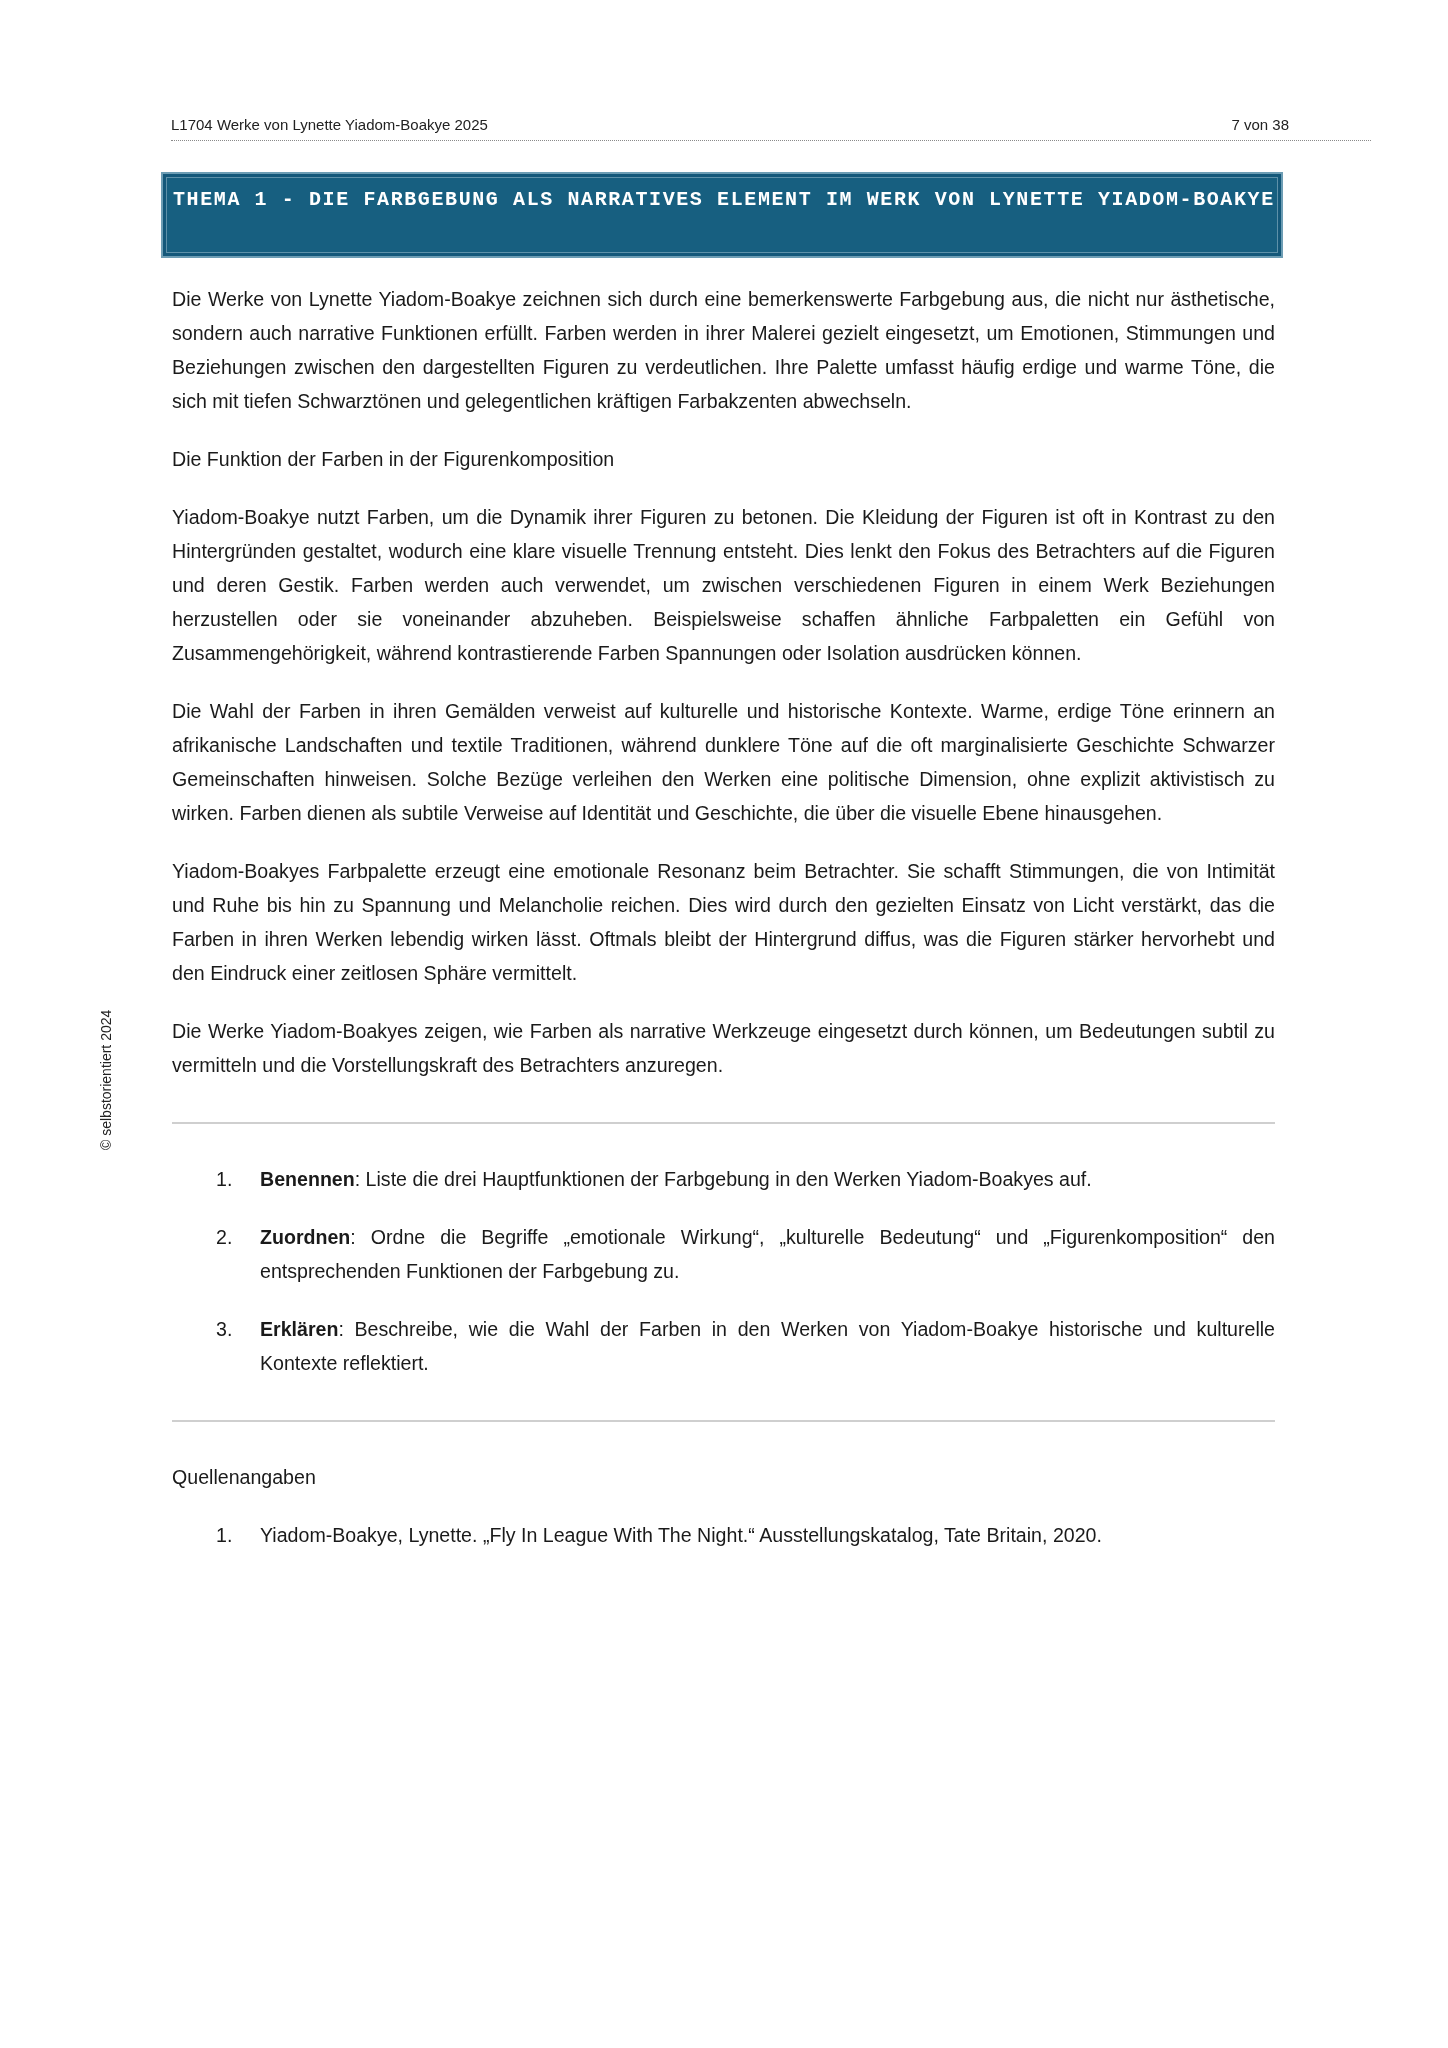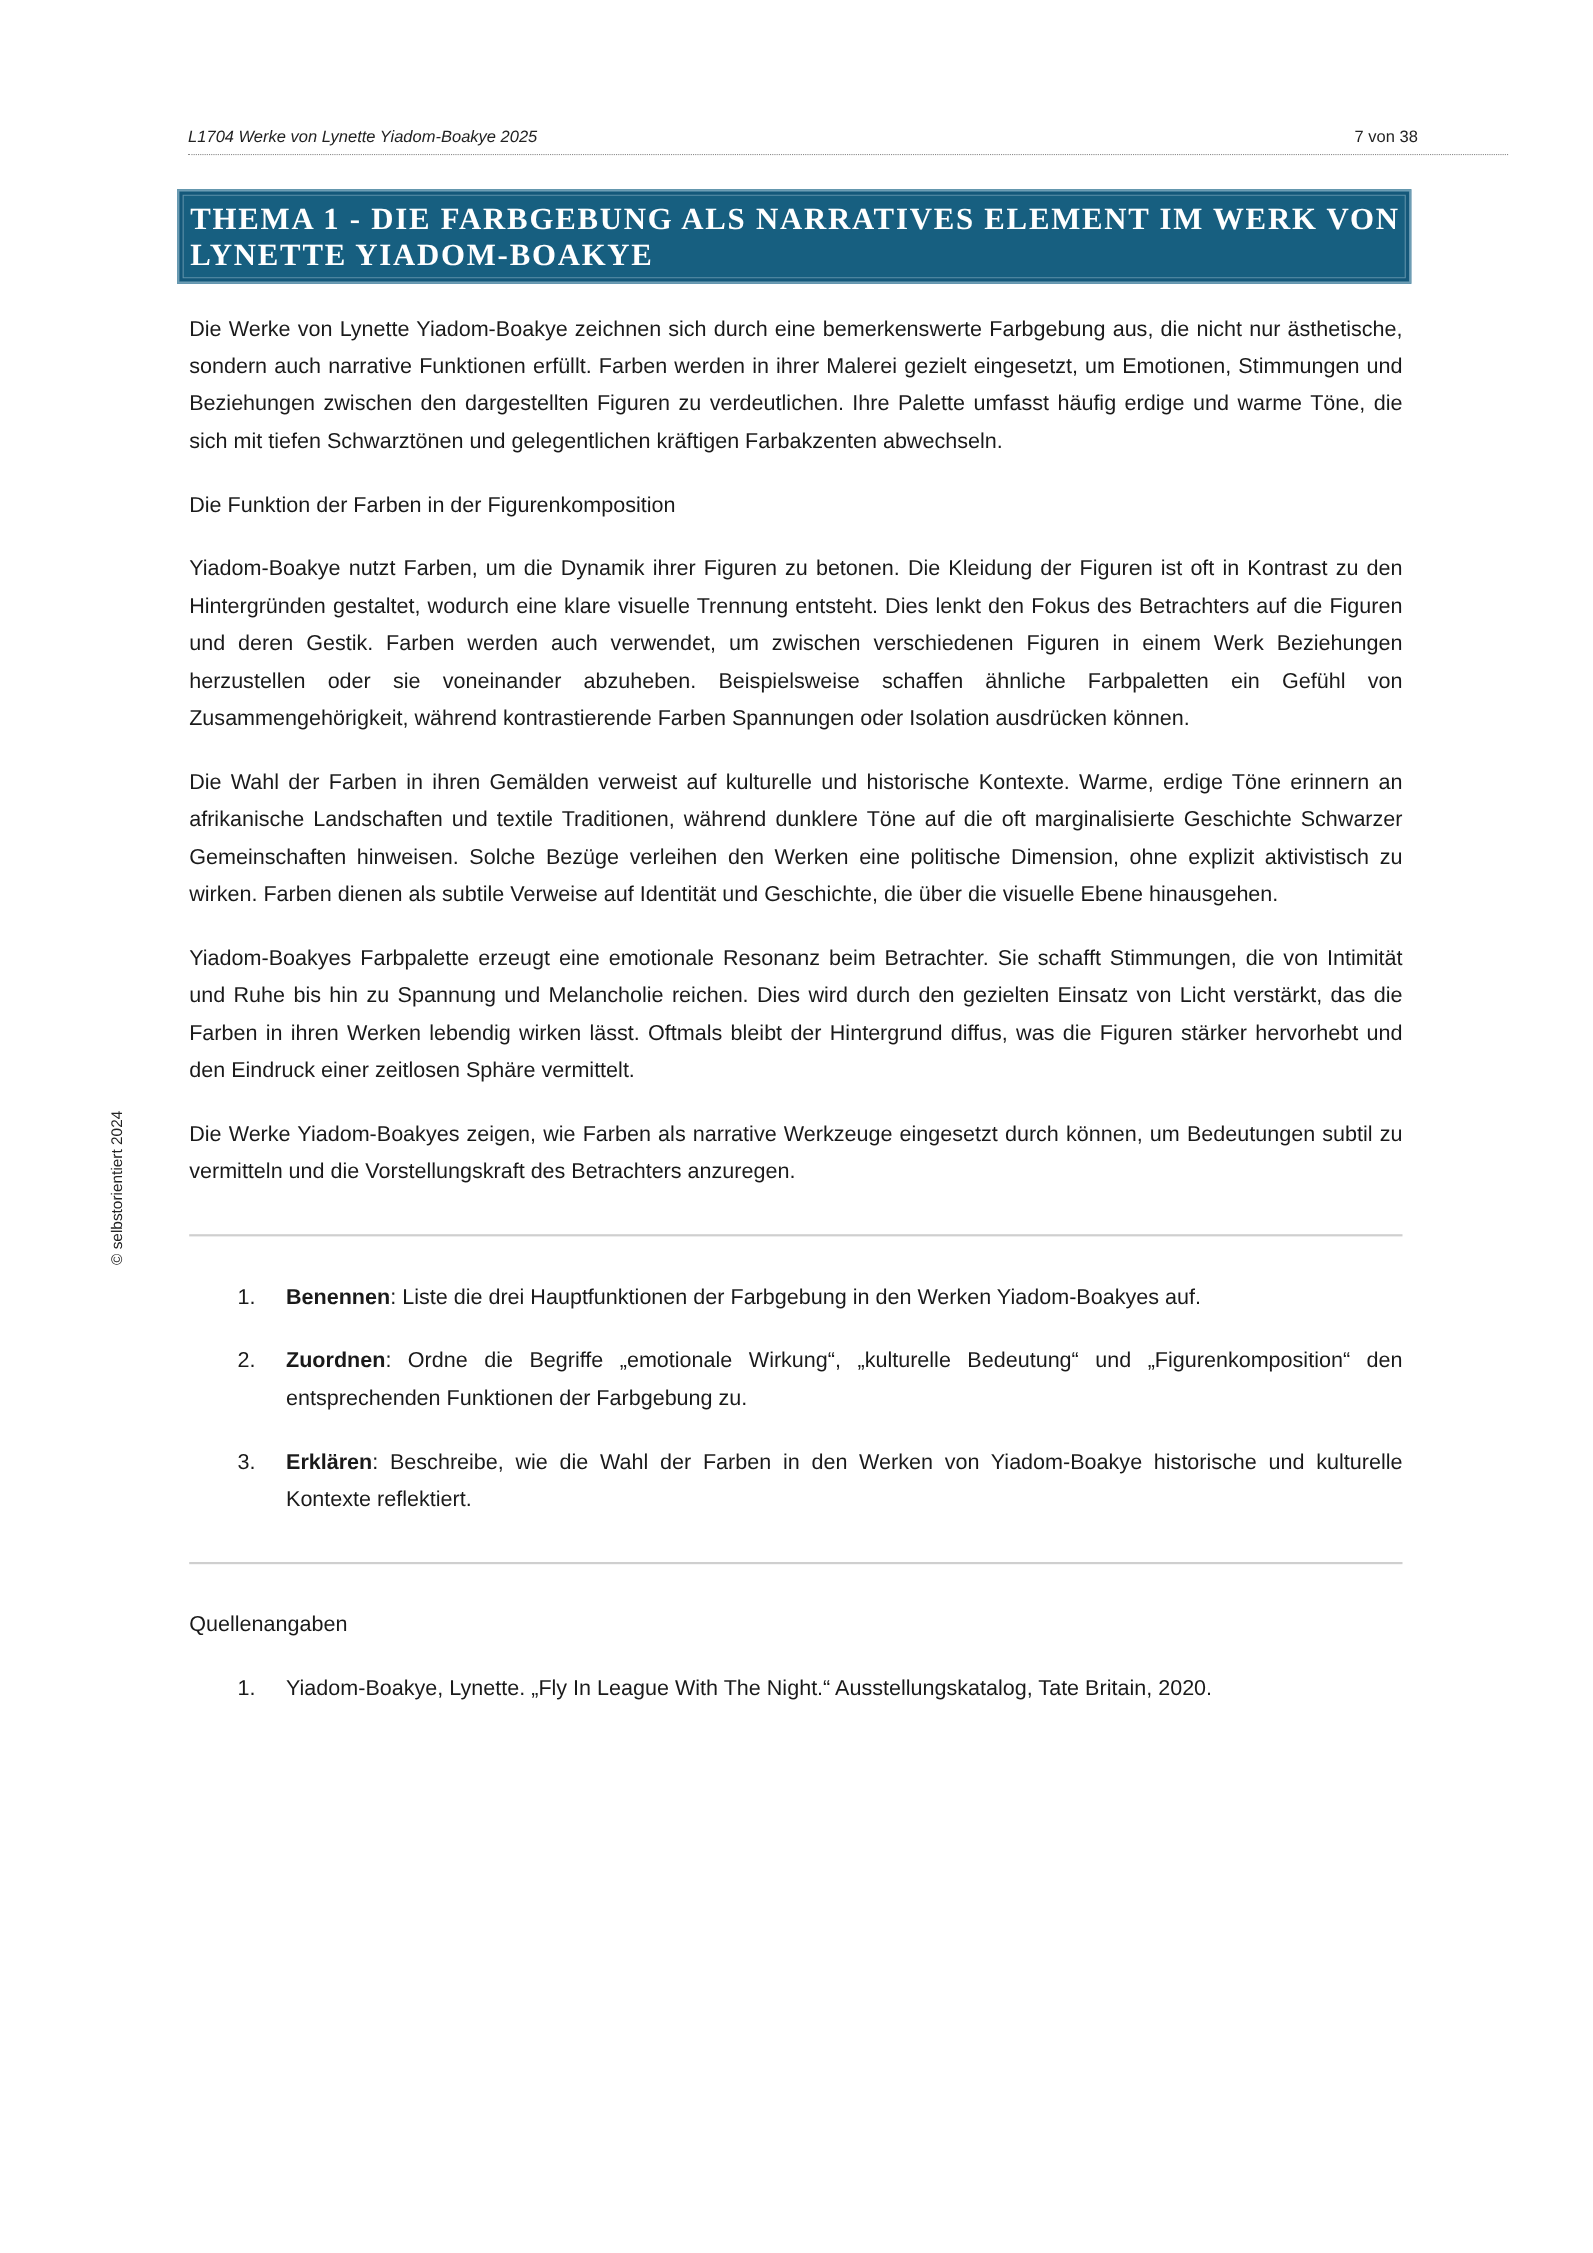--- a/index.html
+++ b/index.html
@@ -23,21 +23,20 @@
       height: 26px;
       font-family: "Liberation Sans", sans-serif;
       font-size: 15px;
       color: #222;
       border-bottom: 1px dotted #8a8a8a;
     }
     .page-header .doc-title {
       position: absolute;
       left: 0;
       top: 2px;
-      font-style: italic;
     }
     .page-header .page-num {
       position: absolute;
       right: 82px;
       top: 2px;
     }
     .side-note {
       position: absolute;
       left: 98px;
       top: 1150px;
@@ -57,23 +56,23 @@
       border: 2px solid #6d9db4;
       box-sizing: border-box;
       box-shadow: inset 0 0 0 3px #14587a, inset 0 0 0 4px #5e91a9;
     }
     .title-bar .title-text {
       position: absolute;
       left: 10px;
       top: 9px;
       right: 4px;
       color: #ffffff;
-      font-family: Liberation Serif, serif;
+      font-family: Liberation Mono, monospace;
       font-weight: bold;
-      font-size: 28px;
+      font-size: 20px;
       line-height: 33px;
       letter-spacing: 1.6px;
       text-transform: uppercase;
     }
     .content {
       position: absolute;
       left: 172px;
       top: 282px;
       width: 1103px;
       font-family: "Liberation Sans", sans-serif;

